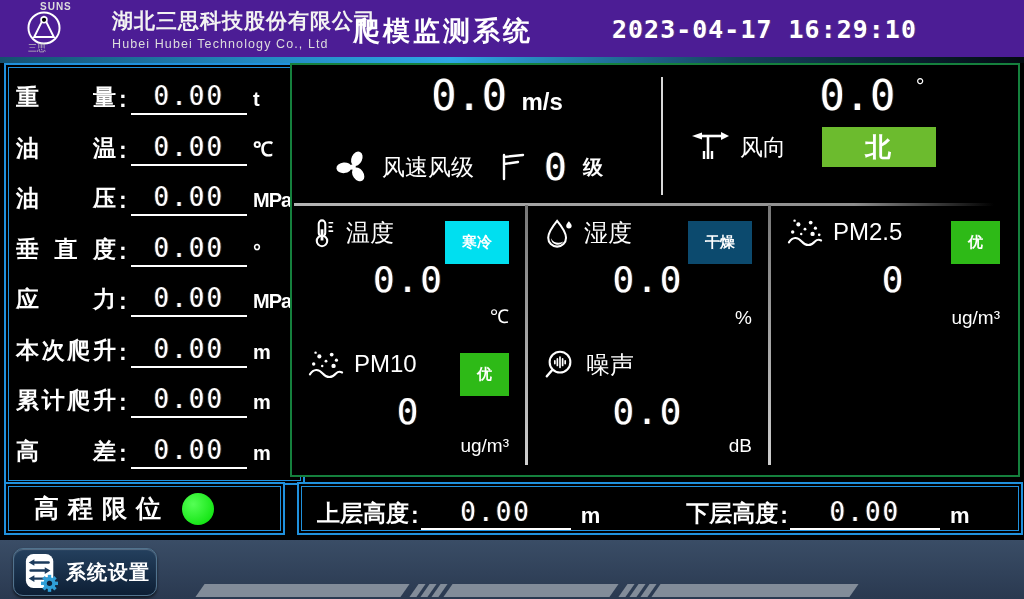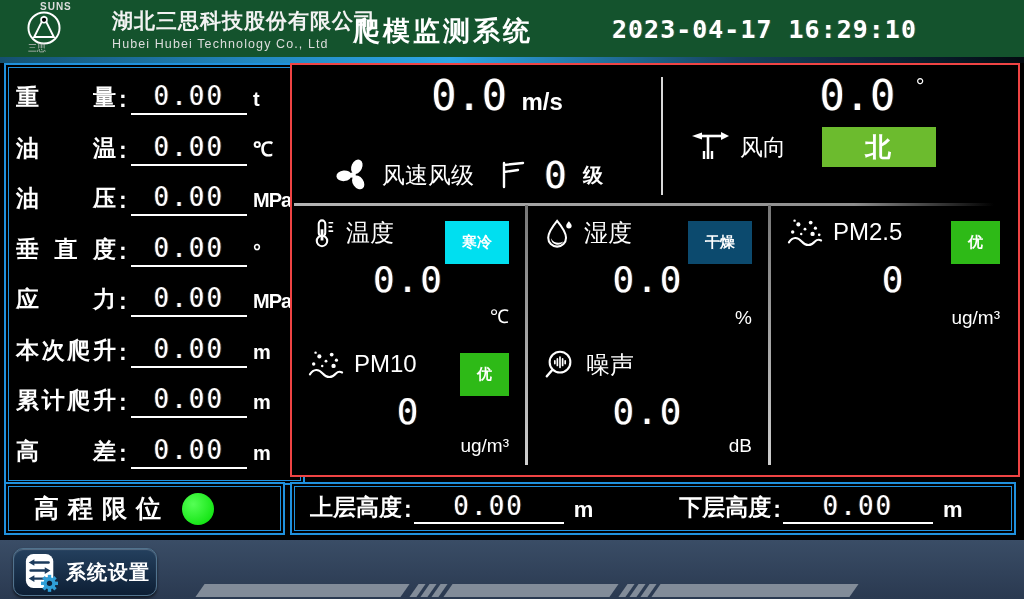--- a/index.html
+++ b/index.html
@@ -1,21 +1,21 @@
 <!DOCTYPE html>
 <html><head>
 <meta charset="utf-8">
 <style>
   html,body{margin:0;padding:0;background:#000;}
   #app{position:relative;width:1024px;height:599px;background:#000;overflow:hidden;
        font-family:"Liberation Sans",sans-serif;color:#fff;}
   .num{font-family:"DejaVu Sans Mono",monospace;font-weight:normal;
        text-shadow:1px 0 rgba(255,140,40,.30),-1px 0 rgba(60,160,255,.30);}
   
-  .header{position:absolute;top:0;left:0;width:1024px;height:57px;background:#14532d;}
+  .header{position:absolute;top:0;left:0;width:1024px;height:57px;background:#4c1d95;}
   .logo{position:absolute;left:26px;top:1px;width:80px;text-align:left;}
   .logo-suns{font-size:10px;font-weight:bold;letter-spacing:1px;color:#ddd;margin-left:14px;}
   .logo-mark{margin-top:-2px;}
   .logo-cn{font-size:9px;color:#bbb;margin-left:2px;margin-top:-4px;}
   .company{position:absolute;left:112px;top:7px;}
   .company-cn{font-size:21px;font-weight:bold;letter-spacing:1px;color:#f2f2f2;}
   .company-en{font-size:12.5px;letter-spacing:1.1px;color:#ddd;margin-top:2px;}
   .app-title{position:absolute;left:353px;top:13px;font-size:27px;font-weight:bold;letter-spacing:3px;color:#fff;}
   .datetime{position:absolute;left:612px;top:15px;font-size:25px;font-weight:bold;letter-spacing:1px;color:#fff;}
   .header-line{position:absolute;top:57px;left:0;width:1024px;height:6px;
@@ -30,28 +30,28 @@
     padding-bottom:6px;white-space:nowrap;}
   .lrow .colon{font-size:23px;font-weight:bold;padding:0 2px 6px 3px;}
   .lrow .val-line{flex:1;border-bottom:2px solid #fff;text-align:center;font-size:26px;
     padding-bottom:2px;margin:0 6px 4px 2px;letter-spacing:2px;}
   .lrow .unit{width:40px;font-size:20px;font-weight:bold;padding-bottom:8px;letter-spacing:-1px;white-space:nowrap;}
   .elev-panel{left:4px;top:482px;width:277px;height:49px;display:flex;align-items:center;}
   .elev-label{font-size:25px;font-weight:bold;letter-spacing:9px;margin-left:28px;}
   .elev-dot{width:32px;height:32px;border-radius:50%;margin-left:12px;
     background:radial-gradient(circle at 35% 35%,#55ff55,#00dd00);}
   .right-panel{position:absolute;left:290px;top:63px;width:726px;height:410px;
-    border:2px solid #ef4444;background:#000;}
-  .heights-panel{left:290px;top:482px;width:722px;height:49px;display:flex;align-items:center;}
+    border:2px solid #15803d;background:#000;}
+  .heights-panel{left:297px;top:482px;width:722px;height:49px;display:flex;}
   
   .wind-divider{position:absolute;left:369px;top:12px;width:2px;height:118px;background:#d8d8d8;}
   .wind-speed-line{position:absolute;left:60px;top:6px;width:290px;text-align:center;white-space:nowrap;}
   .big-val{font-size:42px;}
   .big-unit{font-size:24px;font-weight:bold;margin-left:10px;}
-  .wind-info-line{position:absolute;left:42px;top:88px;display:flex;align-items:center;text-align:center;}
+  .wind-info-line{position:absolute;left:42px;top:80px;display:flex;align-items:center;text-align:center;}
   .wind-label{font-size:23px;margin-left:10px;}
   .level-val{font-size:38px;margin-left:18px;}
   .level-unit{font-size:20px;font-weight:bold;margin-left:16px;}
   .flag-icon{margin-left:26px;}
   .dir-value-line{position:absolute;left:470px;top:6px;width:220px;text-align:center;white-space:nowrap;}
   .deg-unit{font-size:22px;position:relative;top:-16px;margin-left:16px;}
   .dir-line{position:absolute;left:398px;top:62px;display:flex;align-items:center;}
   .dir-label{font-size:23px;margin-left:8px;}
   .north-btn{width:114px;height:40px;margin-left:36px;background:#6cbb2e;color:#fff;
     font-size:26px;font-weight:bold;display:flex;align-items:center;justify-content:center;

